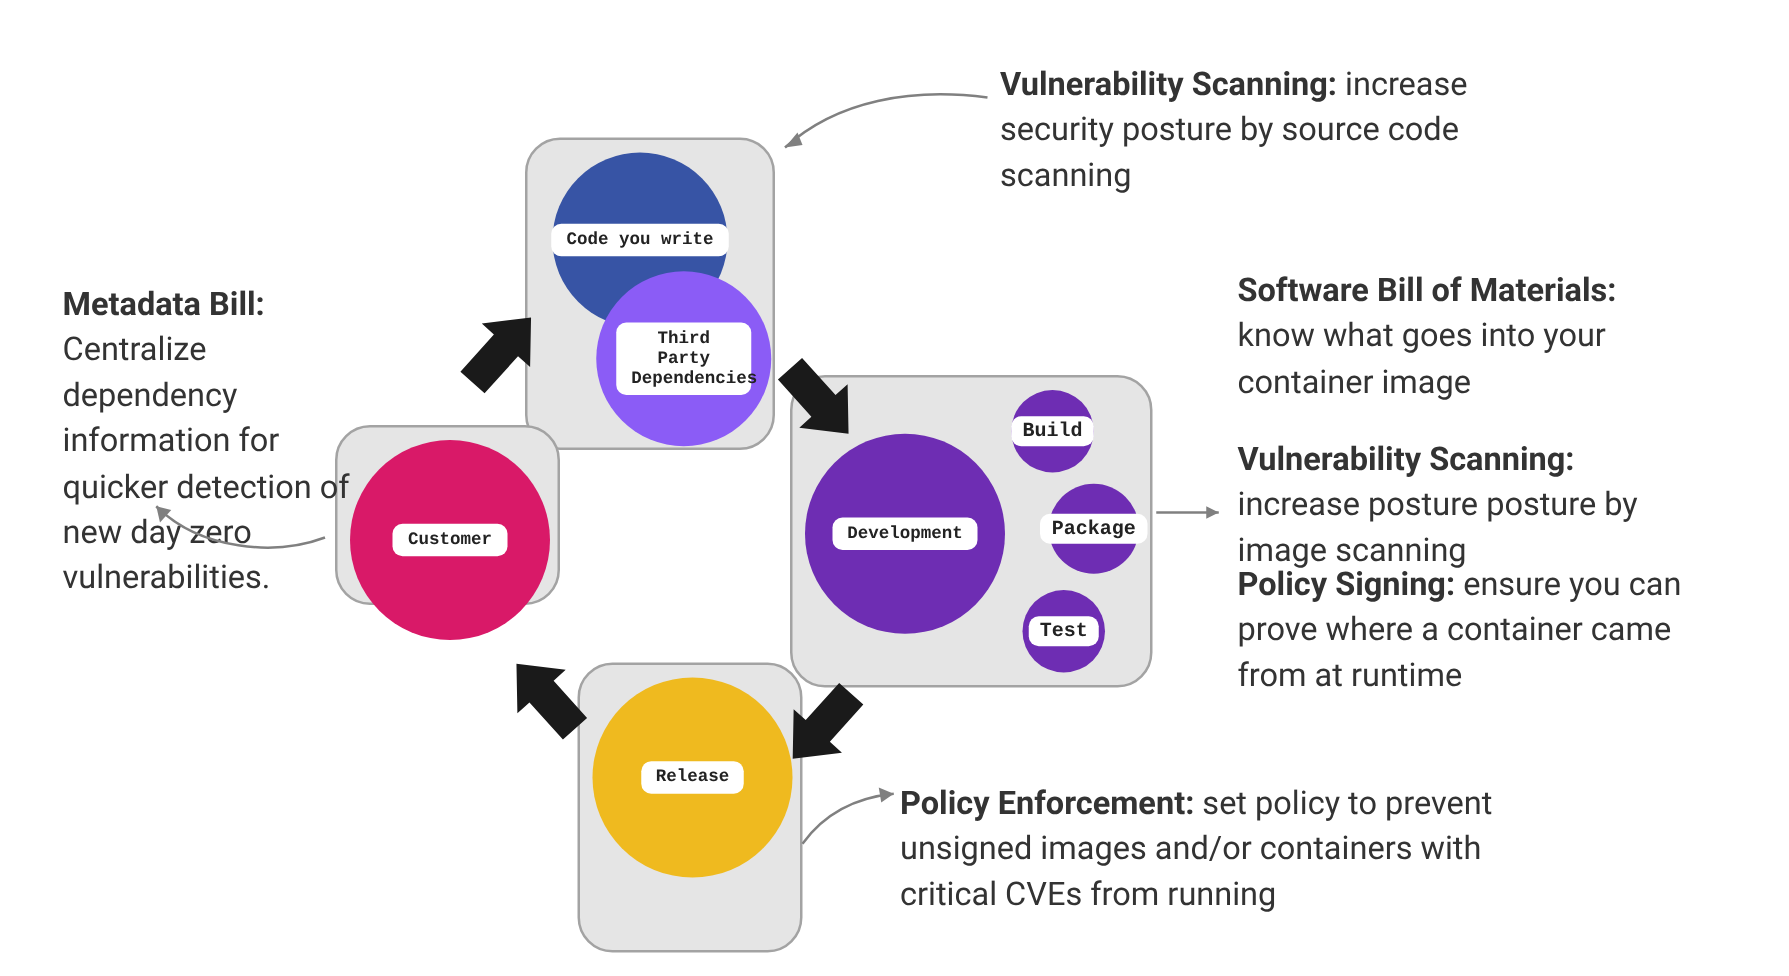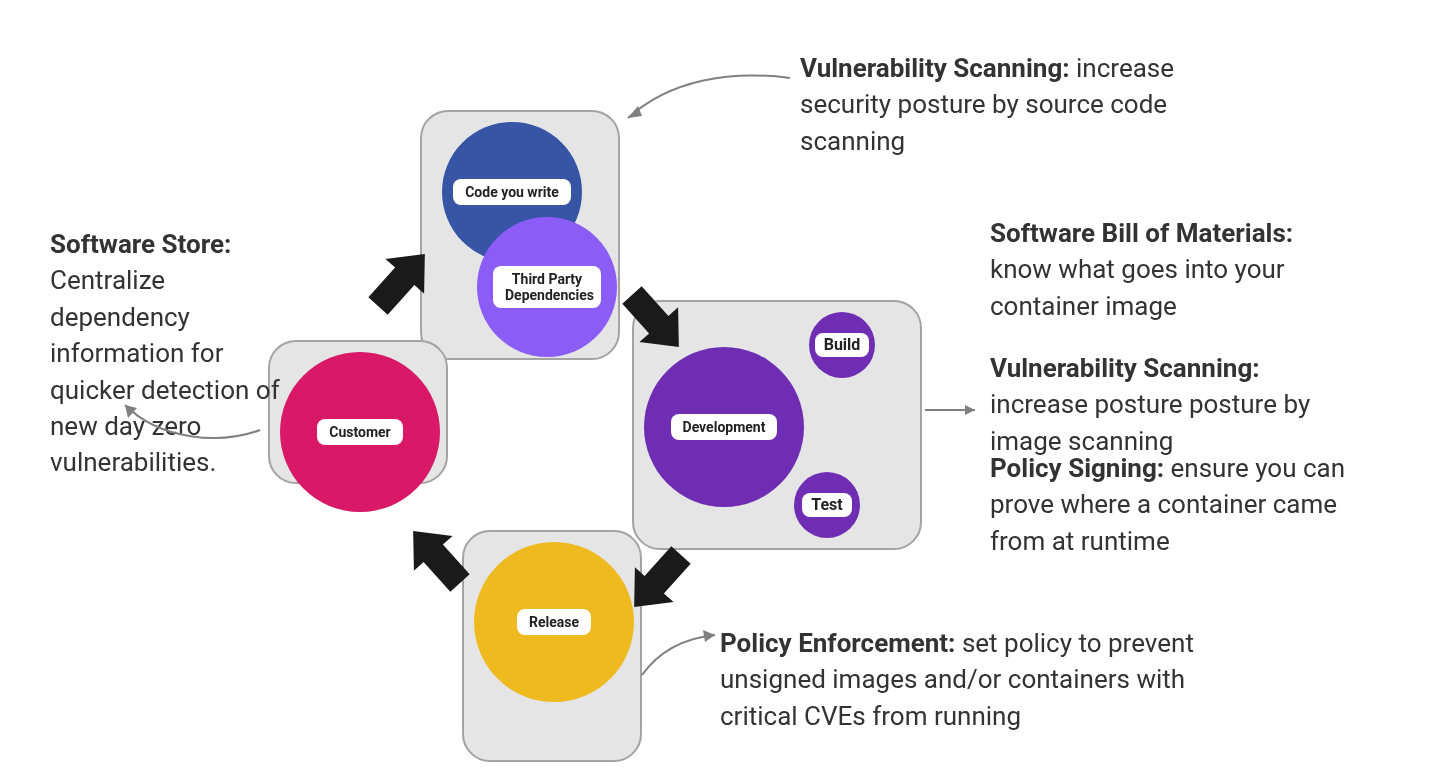--- a/index.html
+++ b/index.html
@@ -27,20 +27,21 @@
   .pill {
     background: #fff;
     border-radius: 8px;
     padding: 5px 12px;
     font-size: 14px;
     font-weight: 700;
     color: #222;
     text-align: center;
     line-height: 1.15;
     white-space: nowrap;
+    font-family: Liberation Mono, monospace;
   }
   .pill.multi { white-space: normal; }
   .small-circle .pill { font-size: 16px; padding: 3px 9px; }
   .annotation {
     position: absolute;
     font-size: 26px;
     line-height: 1.4;
     color: #333;
   }
   .annotation b { font-weight: 700; }
@@ -62,21 +63,24 @@
   </div>
 </div>
 
 <div class="stage" style="left:632px; top:300px; width:290px; height:250px;">
   <div class="circle" style="left:10px; top:45px; width:160px; height:160px; background:#6e2db3;">
     <span class="pill">Development</span>
   </div>
   <div class="circle small-circle" style="left:175px; top:10px; width:66px; height:66px; background:#6e2db3;">
     <span class="pill">Build</span>
   </div>
-  <div class="circle small-circle" style="left:160px; top:170px; width:66px; height:66px; background:#6e2db3;">
+  <div class="circle small-circle" style="left:205px; top:85px; width:72px; height:72px; background:#6e2db3;">
+    <span class="pill">Package</span>
+  </div>
+  <div class="circle small-circle" style="left:184px; top:170px; width:66px; height:66px; background:#6e2db3;">
     <span class="pill">Test</span>
   </div>
 </div>
 
 <div class="stage" style="left:462px; top:530px; width:180px; height:232px;padding-left:48px;">
   <div class="circle" style="left:10px; top:10px; width:160px; height:160px; background:#efba1f;">
     <span class="pill">Release</span>
   </div>
 </div>
 
@@ -129,18 +133,18 @@
 
 <div class="annotation" style="left:720px; top:625px; width:500px;">
   <b>Policy Enforcement:</b><span> set policy to prevent unsigned images and/or containers with critical CVEs from running</span>
 </div>
 <svg class="conn" style="left:630px; top:620px; width:100px; height:60px;">
   <path d="M12,55 C30,30 55,18 85,15" stroke="#808080" stroke-width="2" fill="none"></path>
   <polygon points="85,15 73,10 75,22" fill="#808080"></polygon>
 </svg>
 
 <div class="annotation" style="left:50px; top:226px; width:250px;">
-  <b style="display:block;">Software Store:</b><span>Centralize dependency information for quicker detection of new day zero vulnerabilities.</span>
+  <b style="display:block;">Metadata Bill:</b><span>Centralize dependency information for quicker detection of new day zero vulnerabilities.</span>
 </div>
 <svg class="conn" style="left:110px; top:390px; width:160px; height:70px;">
   <path d="M150,40 C110,55 50,50 15,15" stroke="#808080" stroke-width="2" fill="none"></path>
   <polygon points="15,15 27,18 18,28" fill="#808080"></polygon>
 </svg>
 
 </body></html>

